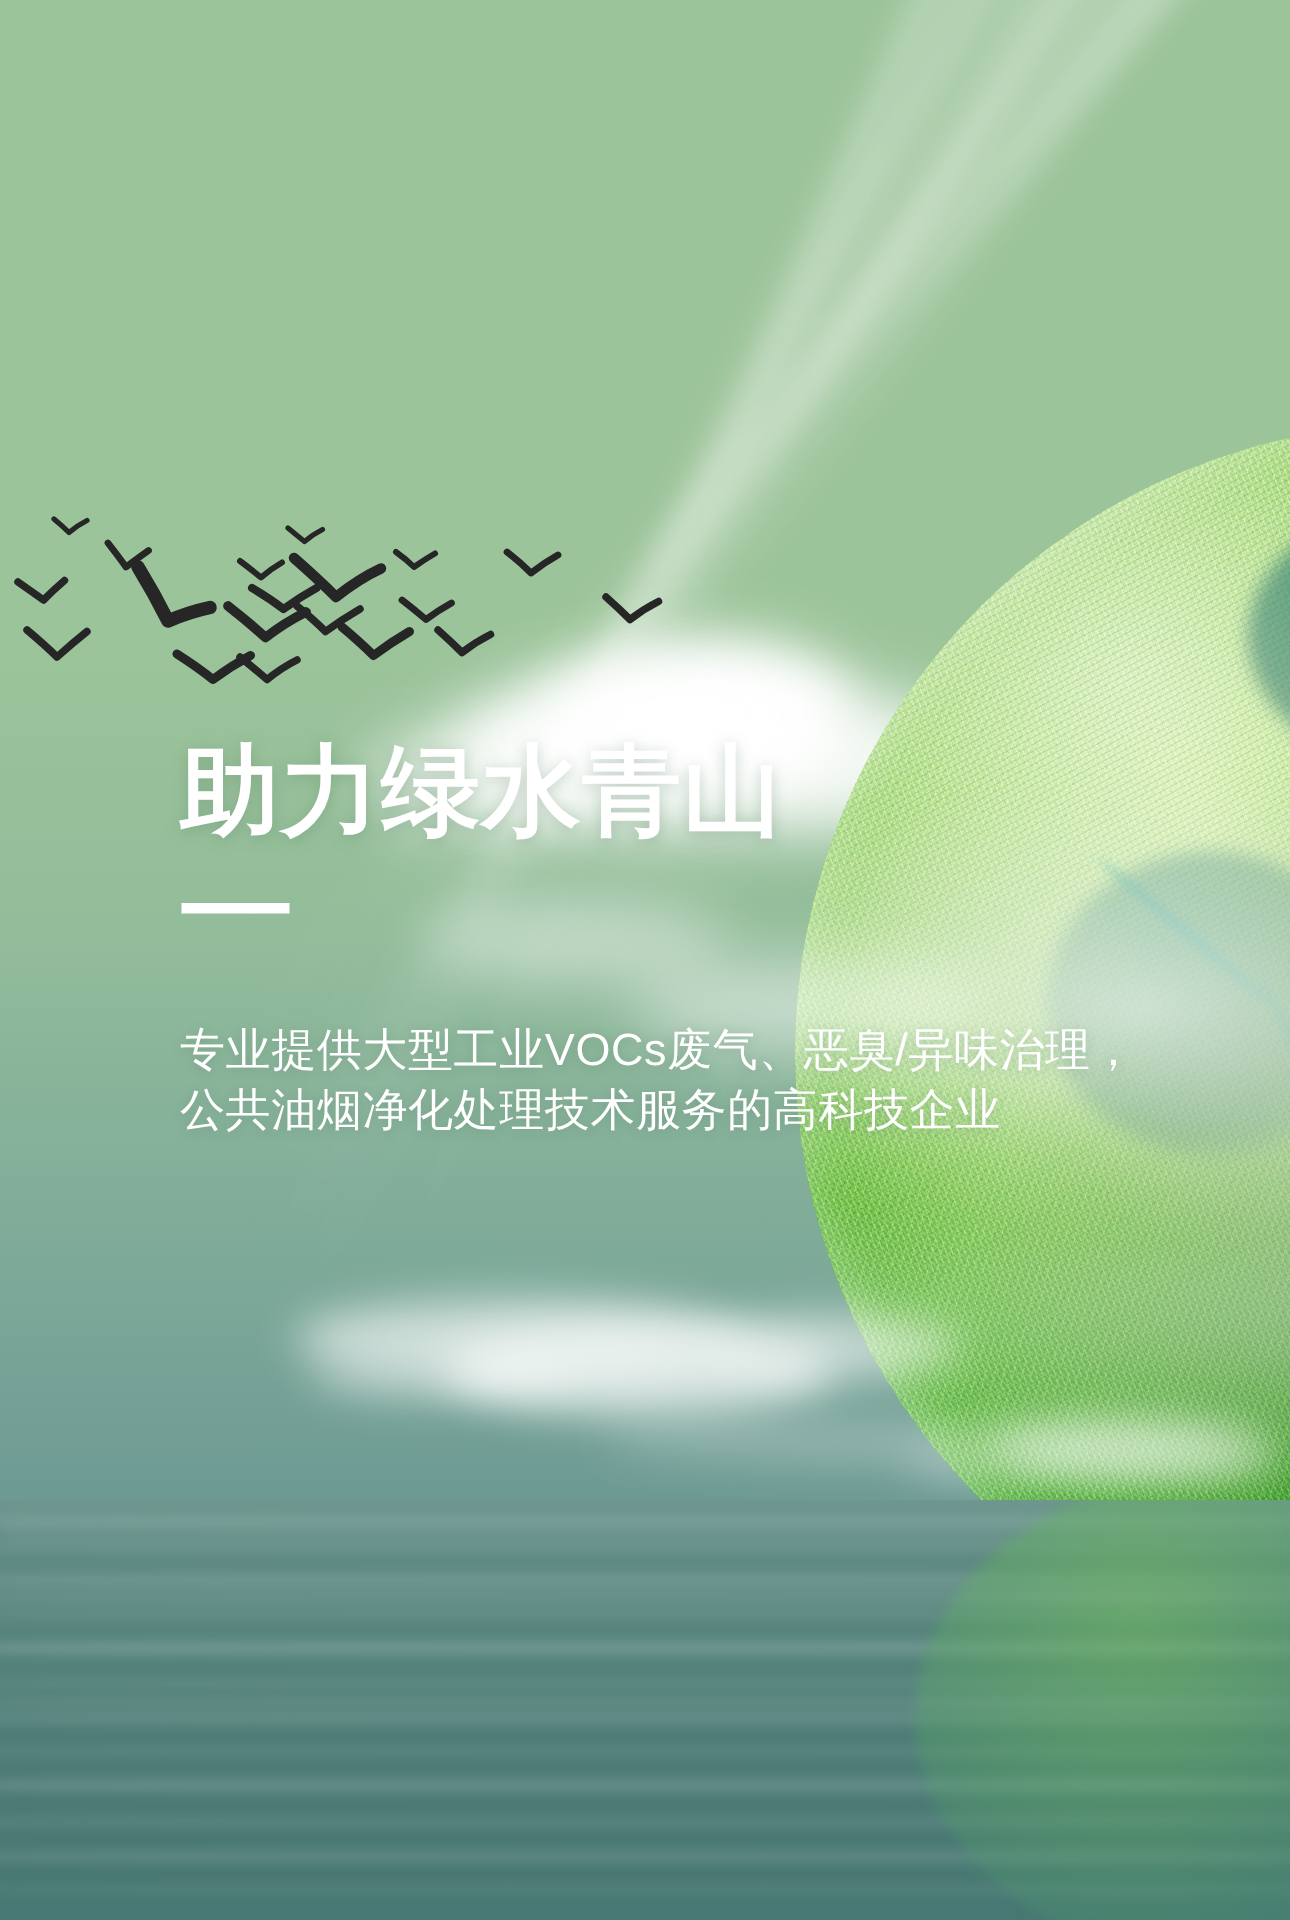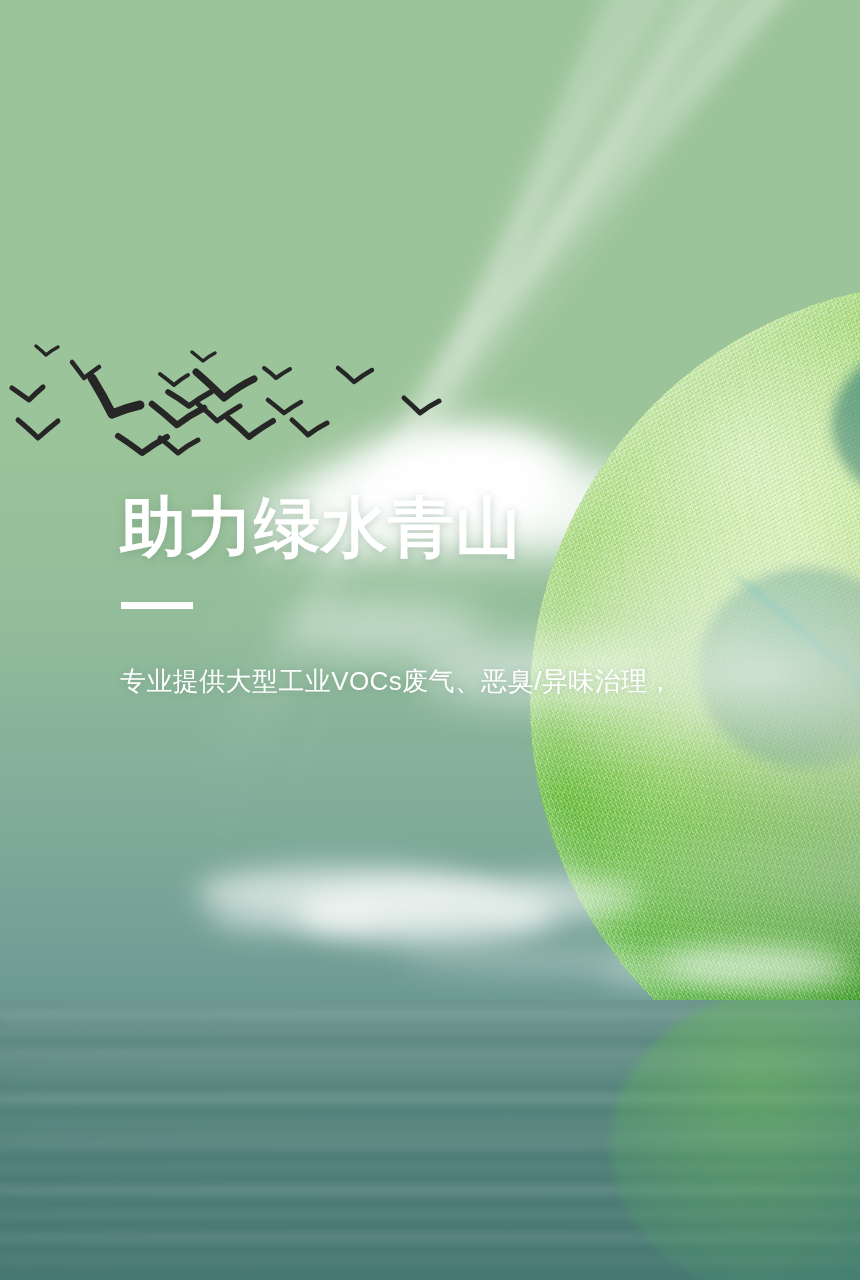--- a/index.html
+++ b/index.html
@@ -188,23 +188,23 @@
     text-shadow: 0 2px 10px rgba(90,130,100,.35);
     white-space: nowrap;
   }
   .divider {
     width: 72px;
     height: 7px;
     background: #ffffff;
     margin: 36px 0 0 1px;
   }
   .subcopy {
-    margin-top: 52px;
+    margin-top: 72px;
     color: #ffffff;
-    font-size: 26px;
+    font-size: 30px;
     line-height: 40px;
     letter-spacing: .4px;
     text-shadow: 0 1px 7px rgba(80,120,95,.32);
     white-space: nowrap;
   }
 
   
   .birds { position: absolute; left: 0; top: 0; width: 860px; height: 520px; }
 </style>
 </head>
@@ -287,20 +287,21 @@
         <path d="M264 368 q7 5 12 10 q7 -5 14 -9" stroke-width="4"></path>
       </g>
     </svg>
   </div>
 
   <div class="content">
     <div class="headline">助力绿水青山</div>
     <div class="divider"></div>
     <div class="subcopy">
       <div>专业提供大型工业VOCs废气、恶臭/异味治理，</div>
+      <div>公共油烟净化处理技术服务的高科技企业</div>
     </div>
   </div>
 
   <div class="water">
     <div class="water-top-fade"></div>
     <div class="ripple" style="top:10px;  height:9px;  opacity:.30;"></div>
     <div class="ripple" style="top:28px;  height:7px;  opacity:.22;"></div>
     <div class="ripple" style="top:48px;  height:12px; opacity:.34;"></div>
     <div class="ripple" style="top:72px;  height:8px;  opacity:.26;"></div>
     <div class="ripple" style="top:92px;  height:14px; opacity:.40;"></div>

